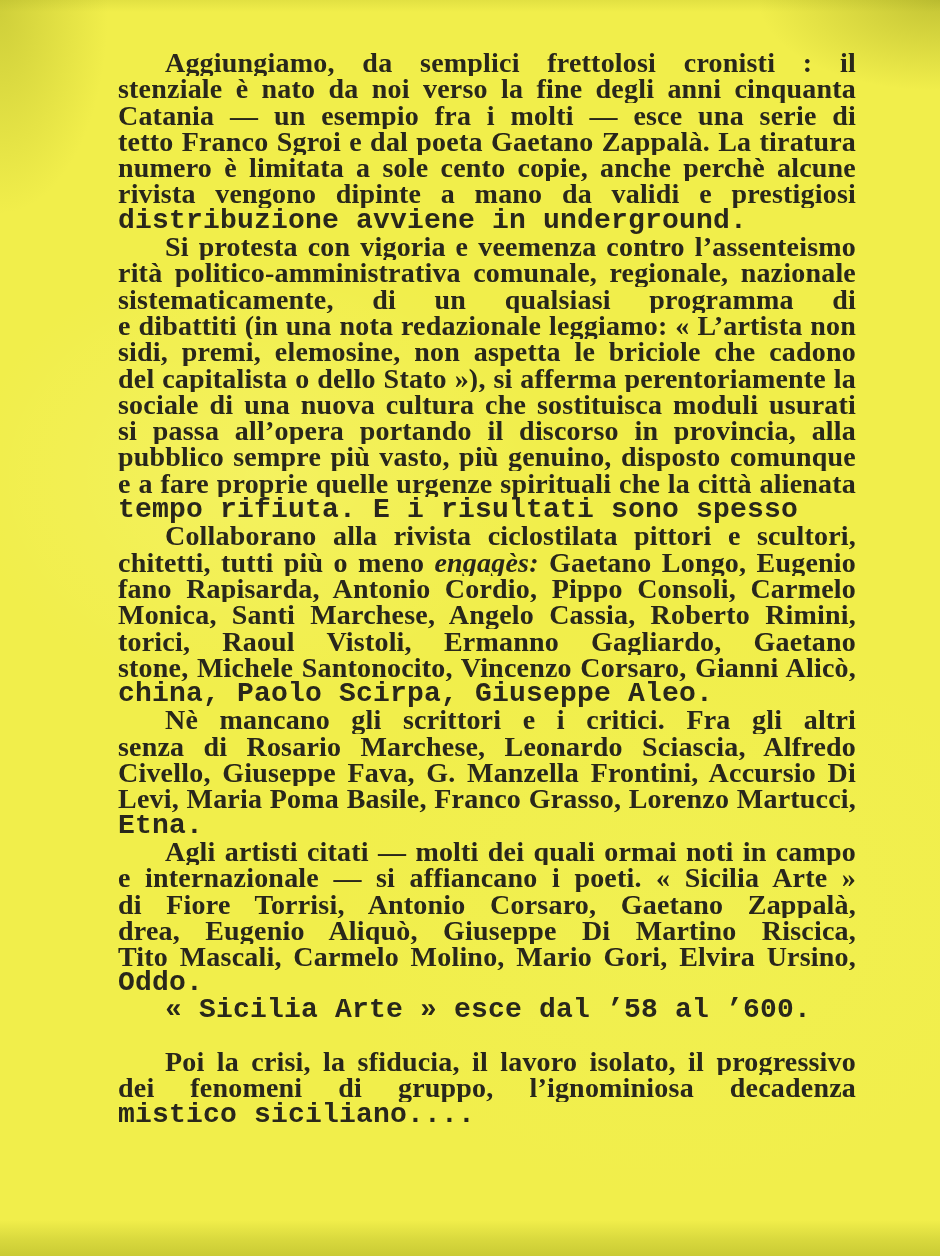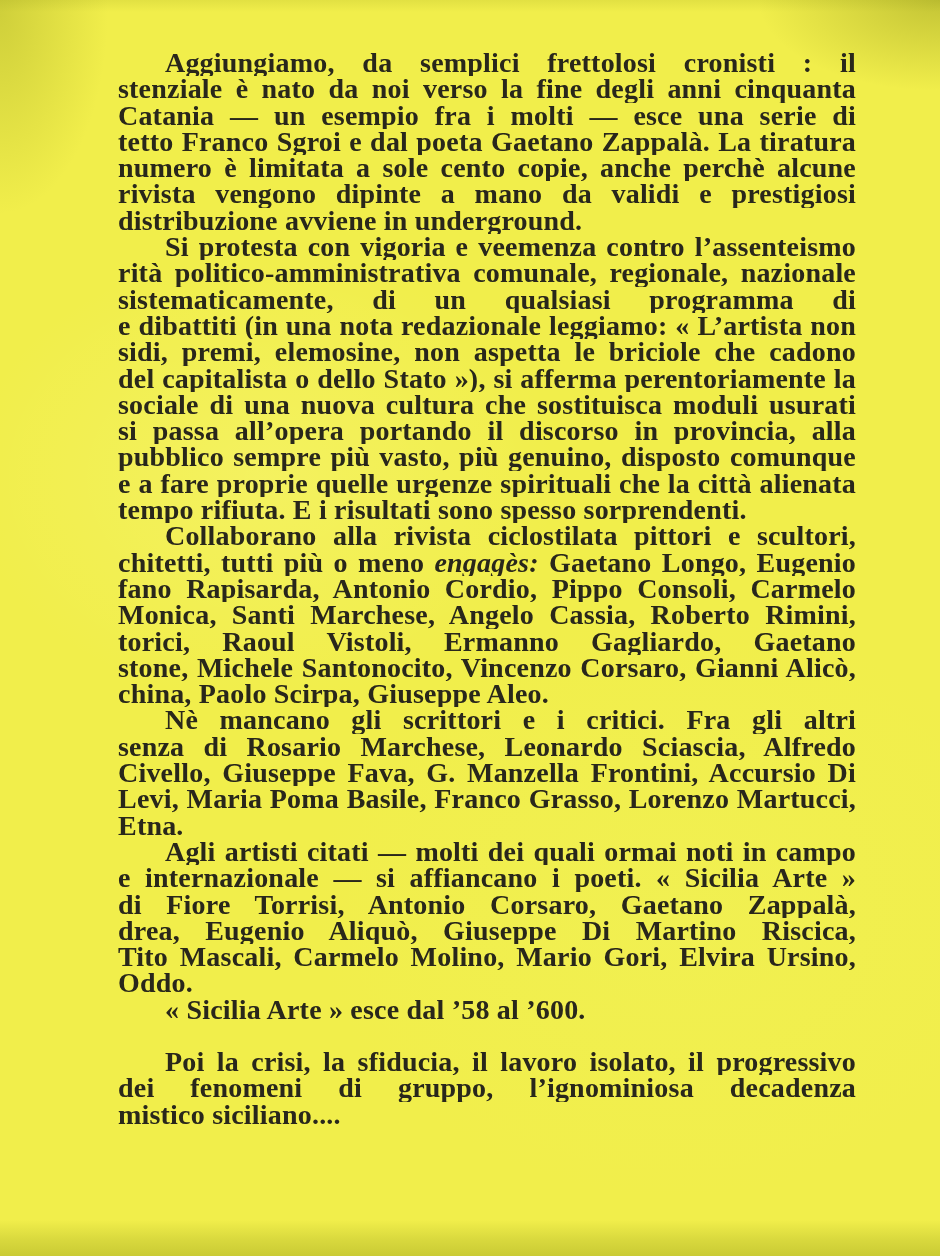--- a/index.html
+++ b/index.html
@@ -39,22 +39,23 @@
     font-size: 28px;
     font-weight: 700;
     line-height: 26.3px;
     height: 26.3px;
     overflow: hidden;
     letter-spacing: 0.2px;
     text-align: justify;
     text-align-last: justify;
   }
   .line.last {
-    text-align: right;
+    text-align: left;
     text-align-last: left;
+    font-family: Liberation Mono, monospace;
   }
   .line.first { text-indent: 47px; }
   .line i { font-style: italic; }
 </style>
 </head>
 <body>
 
 <div class="page">
   <div class="text-block" id="text-block">
       <div class="paragraph">

